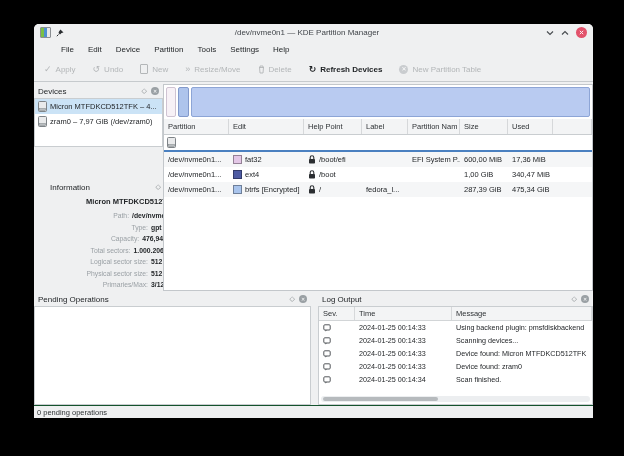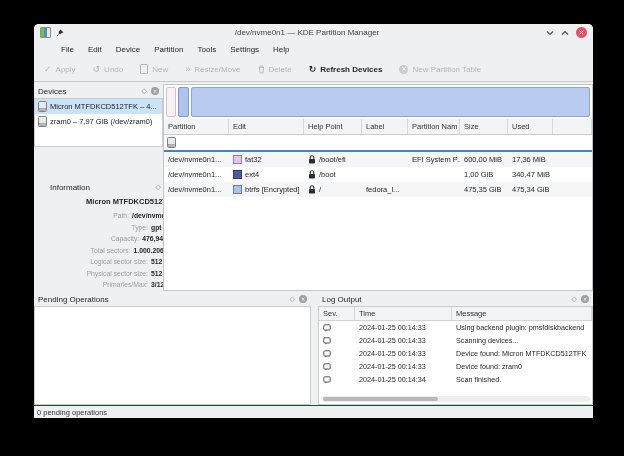--- a/index.html
+++ b/index.html
@@ -294,21 +294,21 @@
             </div>
           <div class="pcell c2">
             <svg width="8" height="9" viewBox="0 0 8 9">
                 <rect x="1" y="4" width="6" height="4.5" rx="0.8" fill="#2b2e31"></rect>
                 <path d="M2.2 4 V2.6 A1.8 1.8 0 0 1 5.8 2.6 V4" fill="none" stroke="#2b2e31" stroke-width="1.1"></path>
               </svg>
             <span>/</span>
           </div>
           <div class="pcell c3">fedora_l...</div>
           <div class="pcell c4"></div>
-          <div class="pcell c5">475,35 GiB</div>
+          <div class="pcell c5">287,39 GiB</div>
           <div class="pcell c6">475,34 GiB</div>
           <div class="pcell c7"></div>
         </div>
       </div>
     </div>
 
     <div class="panel" id="pending-panel">
       <div class="panel-header">
         <span class="ph-title">Pending Operations</span>
         <span class="ph-float">◇</span>

